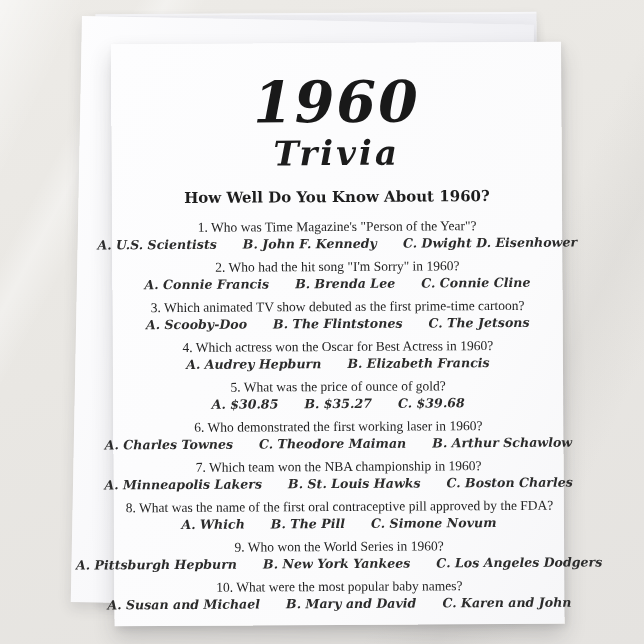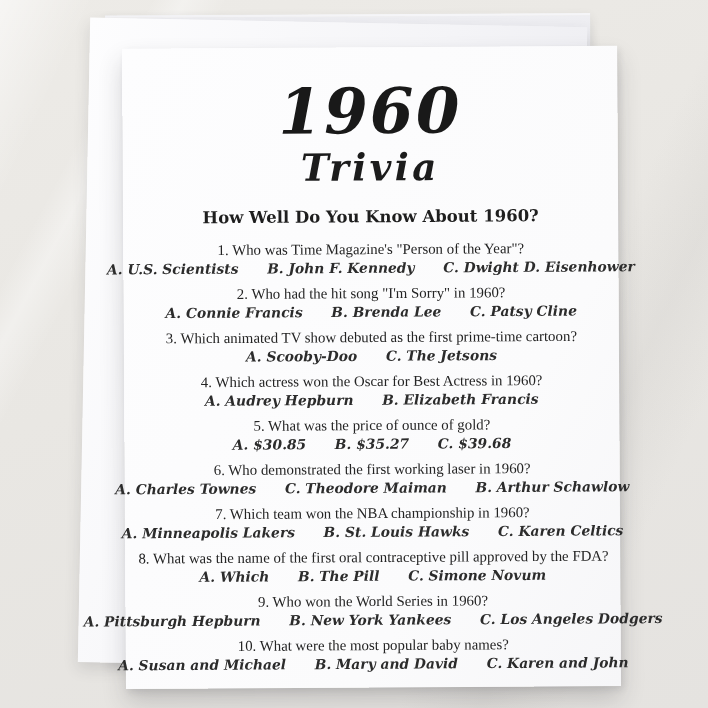--- a/index.html
+++ b/index.html
@@ -64,28 +64,29 @@
       <span class="aopt">B. John F. Kennedy</span>
       <span class="aopt">C. Dwight D. Eisenhower</span>
     </div>
   </div>
 
   <div class="qblock">
     <div class="qline">2. Who had the hit song "I'm Sorry" in 1960?</div>
     <div class="aline">
       <span class="aopt">A. Connie Francis</span>
       <span class="aopt">B. Brenda Lee</span>
-      <span class="aopt">C. Patsy Cline</span>
+      <span class="aopt">C. Connie Cline</span>
     </div>
   </div>
 
   <div class="qblock">
     <div class="qline">3. Which animated TV show debuted as the first prime-time cartoon?</div>
     <div class="aline">
       <span class="aopt">A. Scooby-Doo</span>
+      <span class="aopt">B. The Flintstones</span>
       <span class="aopt">C. The Jetsons</span>
     </div>
   </div>
 
   <div class="qblock">
     <div class="qline">4. Which actress won the Oscar for Best Actress in 1960?</div>
     <div class="aline">
       <span class="aopt">A. Audrey Hepburn</span>
       <span class="aopt">B. Elizabeth Francis</span>
     </div>
@@ -107,21 +108,21 @@
       <span class="aopt">C. Theodore Maiman</span>
       <span class="aopt">B. Arthur Schawlow</span>
     </div>
   </div>
 
   <div class="qblock">
     <div class="qline">7. Which team won the NBA championship in 1960?</div>
     <div class="aline">
       <span class="aopt">A. Minneapolis Lakers</span>
       <span class="aopt">B. St. Louis Hawks</span>
-      <span class="aopt">C. Karen Celtics</span>
+      <span class="aopt">C. Boston Charles</span>
     </div>
   </div>
 
   <div class="qblock">
     <div class="qline">8. What was the name of the first oral contraceptive pill approved by the FDA?</div>
     <div class="aline">
       <span class="aopt">A. Which</span>
       <span class="aopt">B. The Pill</span>
       <span class="aopt">C. Simone Novum</span>
     </div>

